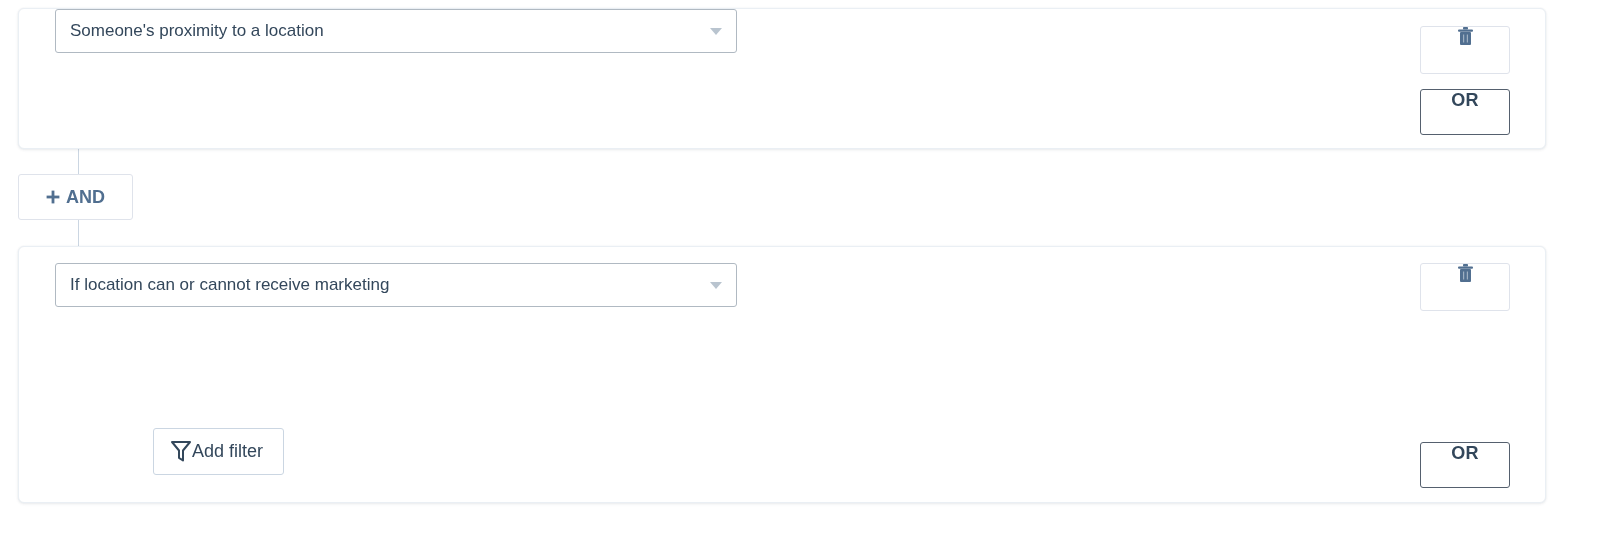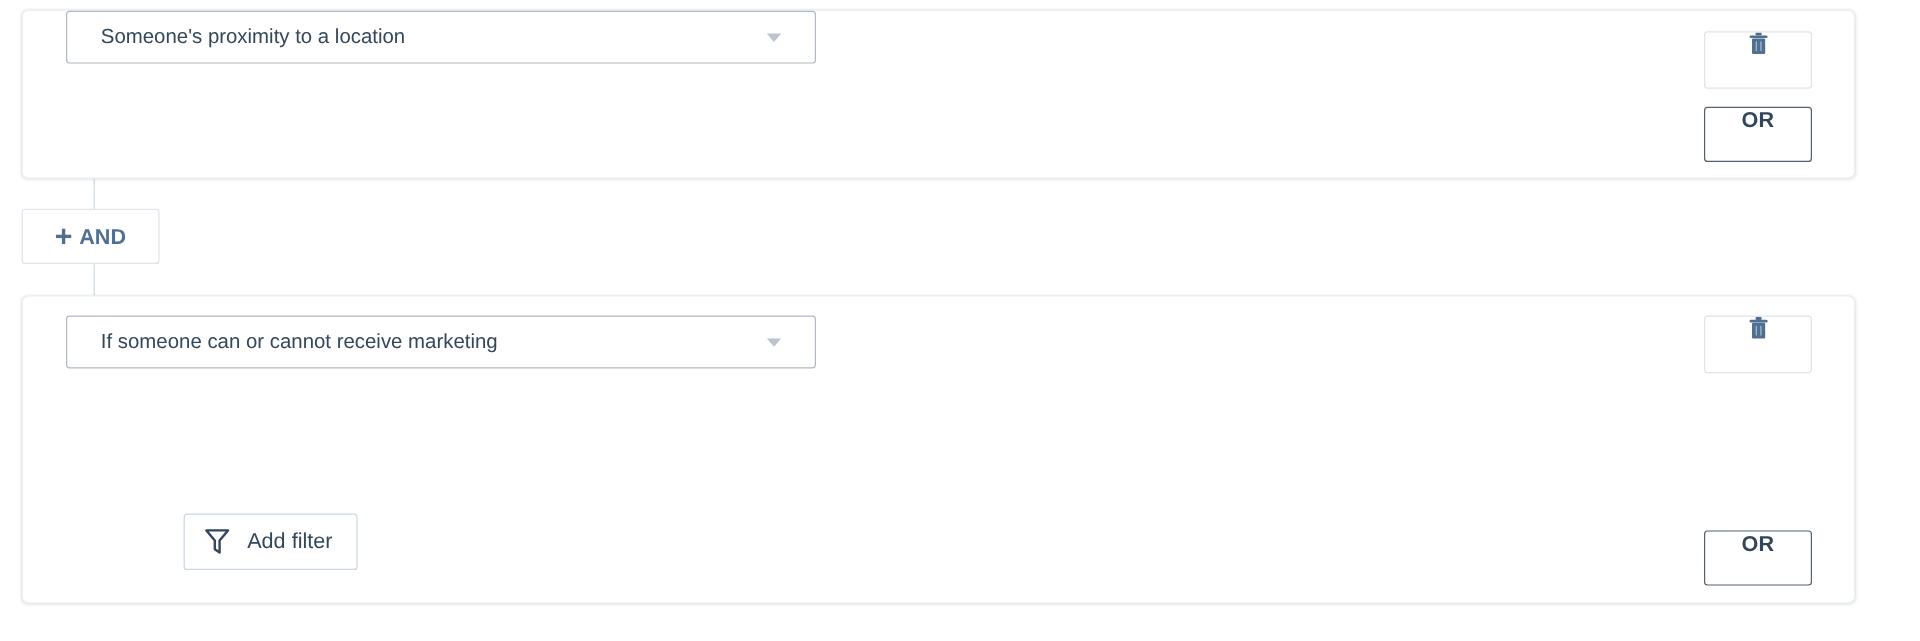--- a/index.html
+++ b/index.html
@@ -45,29 +45,29 @@
     box-sizing: border-box;
     z-index: 1;
   }
   .card-1 { top: 8px;   height: 141px; }
   .card-2 { top: 246px; height: 257px; }
 
   
   .type-select {
     position: absolute;
     left: 36px;
-    width: 625px;
+    width: 682px;
     height: 44px;
     border: 1px solid #b0b9c2;
     border-radius: 3px;
     background: #fff;
     box-sizing: border-box;
     display: flex;
     align-items: center;
-    padding: 0 28px;
+    padding: 0 14px;
   }
   .type-select .val {
     flex: 1;
     font-size: 17px;
     color: #33475b;
     white-space: nowrap;
     overflow: hidden;
   }
 
   
@@ -213,21 +213,20 @@
     position: absolute;
     left: 134px;
     bottom: 27px;
     height: 47px;
     padding: 0 20px 0 16px;
     border: 1px solid #cbd6e2;
     border-radius: 3px;
     background: #fff;
     display: inline-flex;
     align-items: center;
-    gap: 14px;
     font-size: 18px;
     color: #33475b;
     box-sizing: border-box;
     cursor: pointer;
   }
 
   .icon-x {
     width: 26px; height: 26px;
     display: inline-flex;
     align-items: center;
@@ -314,21 +313,21 @@
         <rect x="5.6" y="0.6" width="2.8" height="12.8" fill="#516f90"></rect>
         <rect x="0.6" y="5.6" width="12.8" height="2.8" fill="#516f90"></rect>
       </svg>
     </span>
     <span>AND</span>
   </div>
 
   <div class="card card-2">
 
     <div class="type-select" style="top:16px;">
-      <span class="val">If someone can or cannot receive marketing</span>
+      <span class="val">If location can or cannot receive marketing</span>
       <span class="caret"></span>
     </div>
 
     <div class="btn btn-trash c2-trash">
       <span>
         <svg width="17" height="19" viewBox="0 0 17 19" aria-hidden="true">
           <rect x="3" y="5" width="11" height="13" rx="1" fill="#516f90"></rect>
           <rect x="1" y="2.5" width="15" height="2.2" rx="1" fill="#516f90"></rect>
           <rect x="6" y="0" width="5" height="2.6" rx="0.8" fill="#516f90"></rect>
           <rect x="6" y="7.5" width="1.2" height="8" fill="#ffffff" opacity="0.45"></rect>

